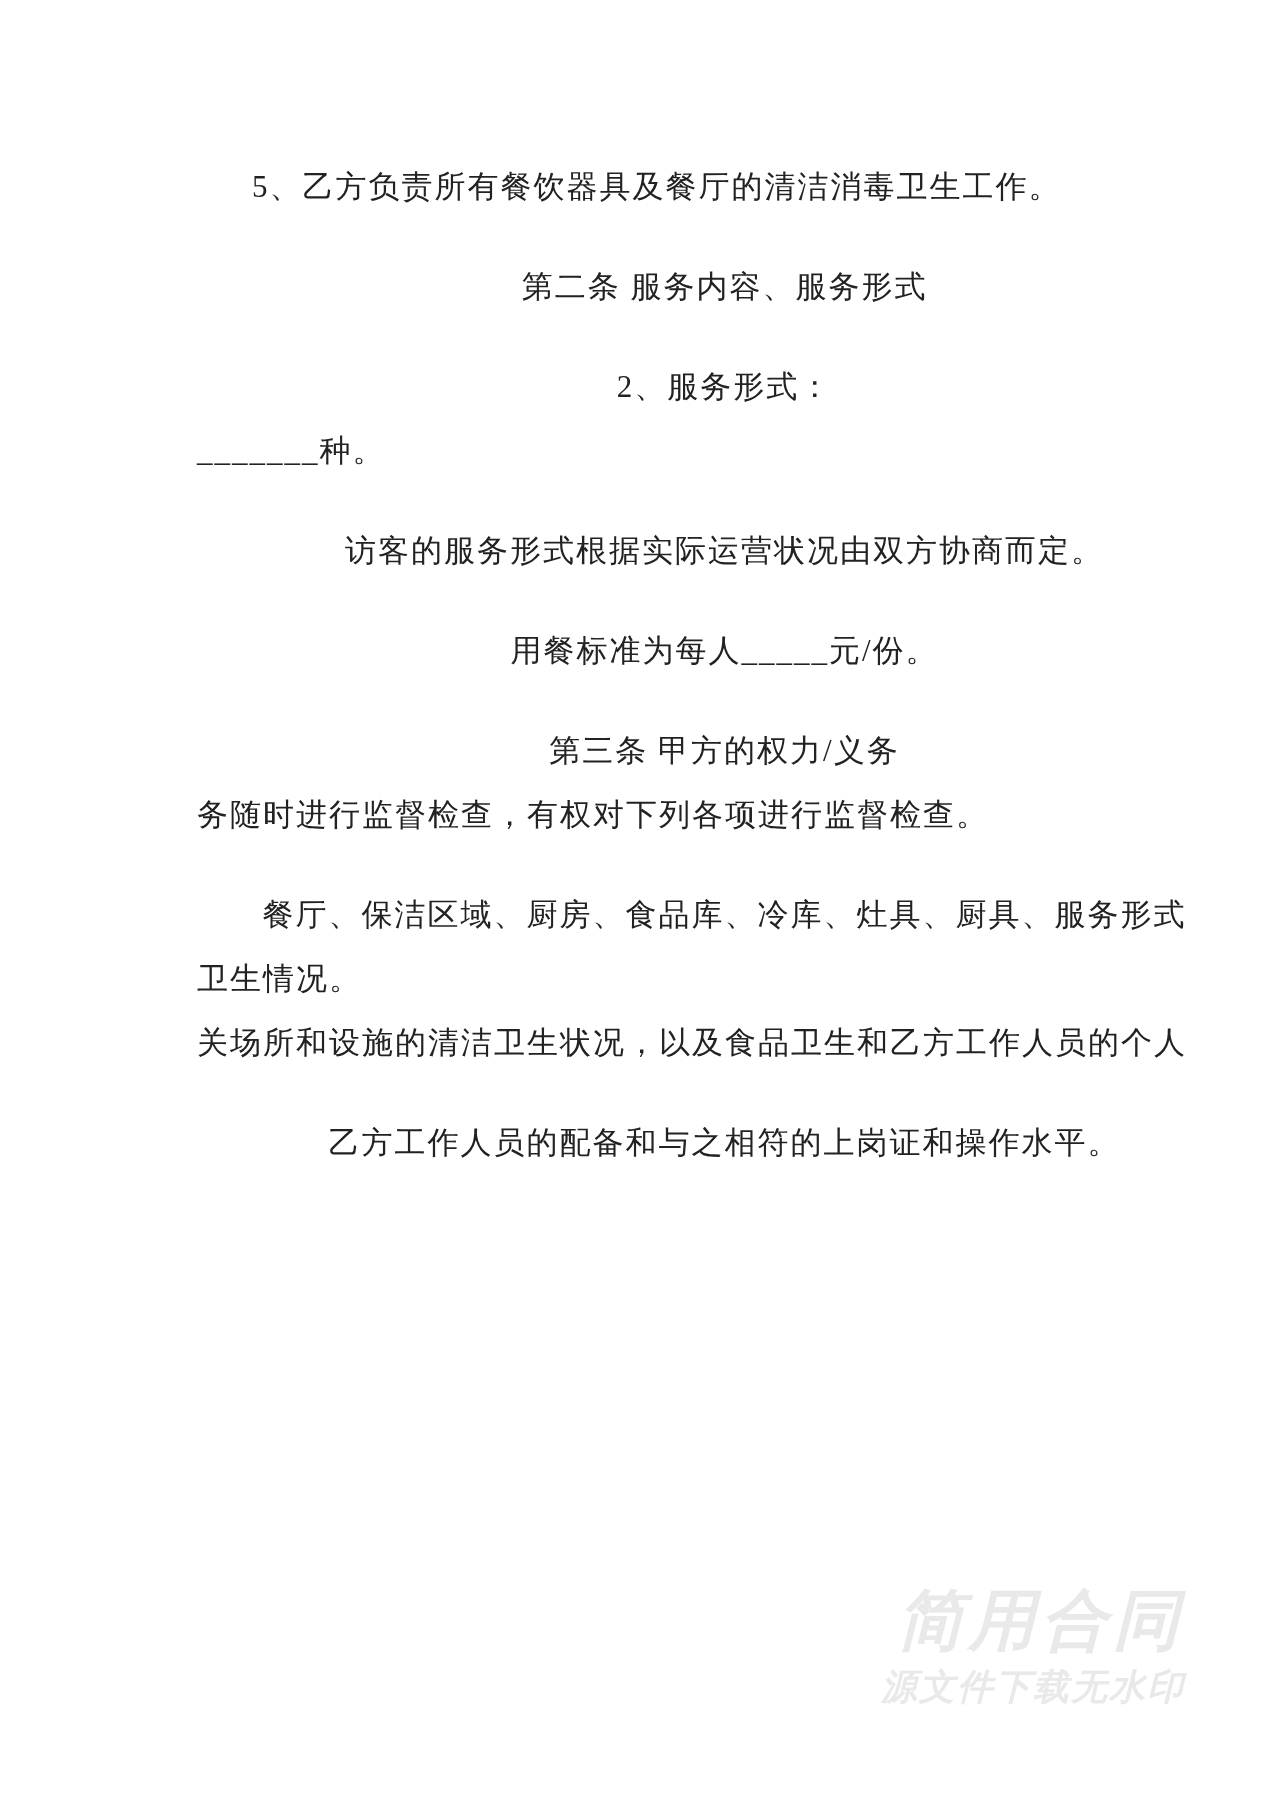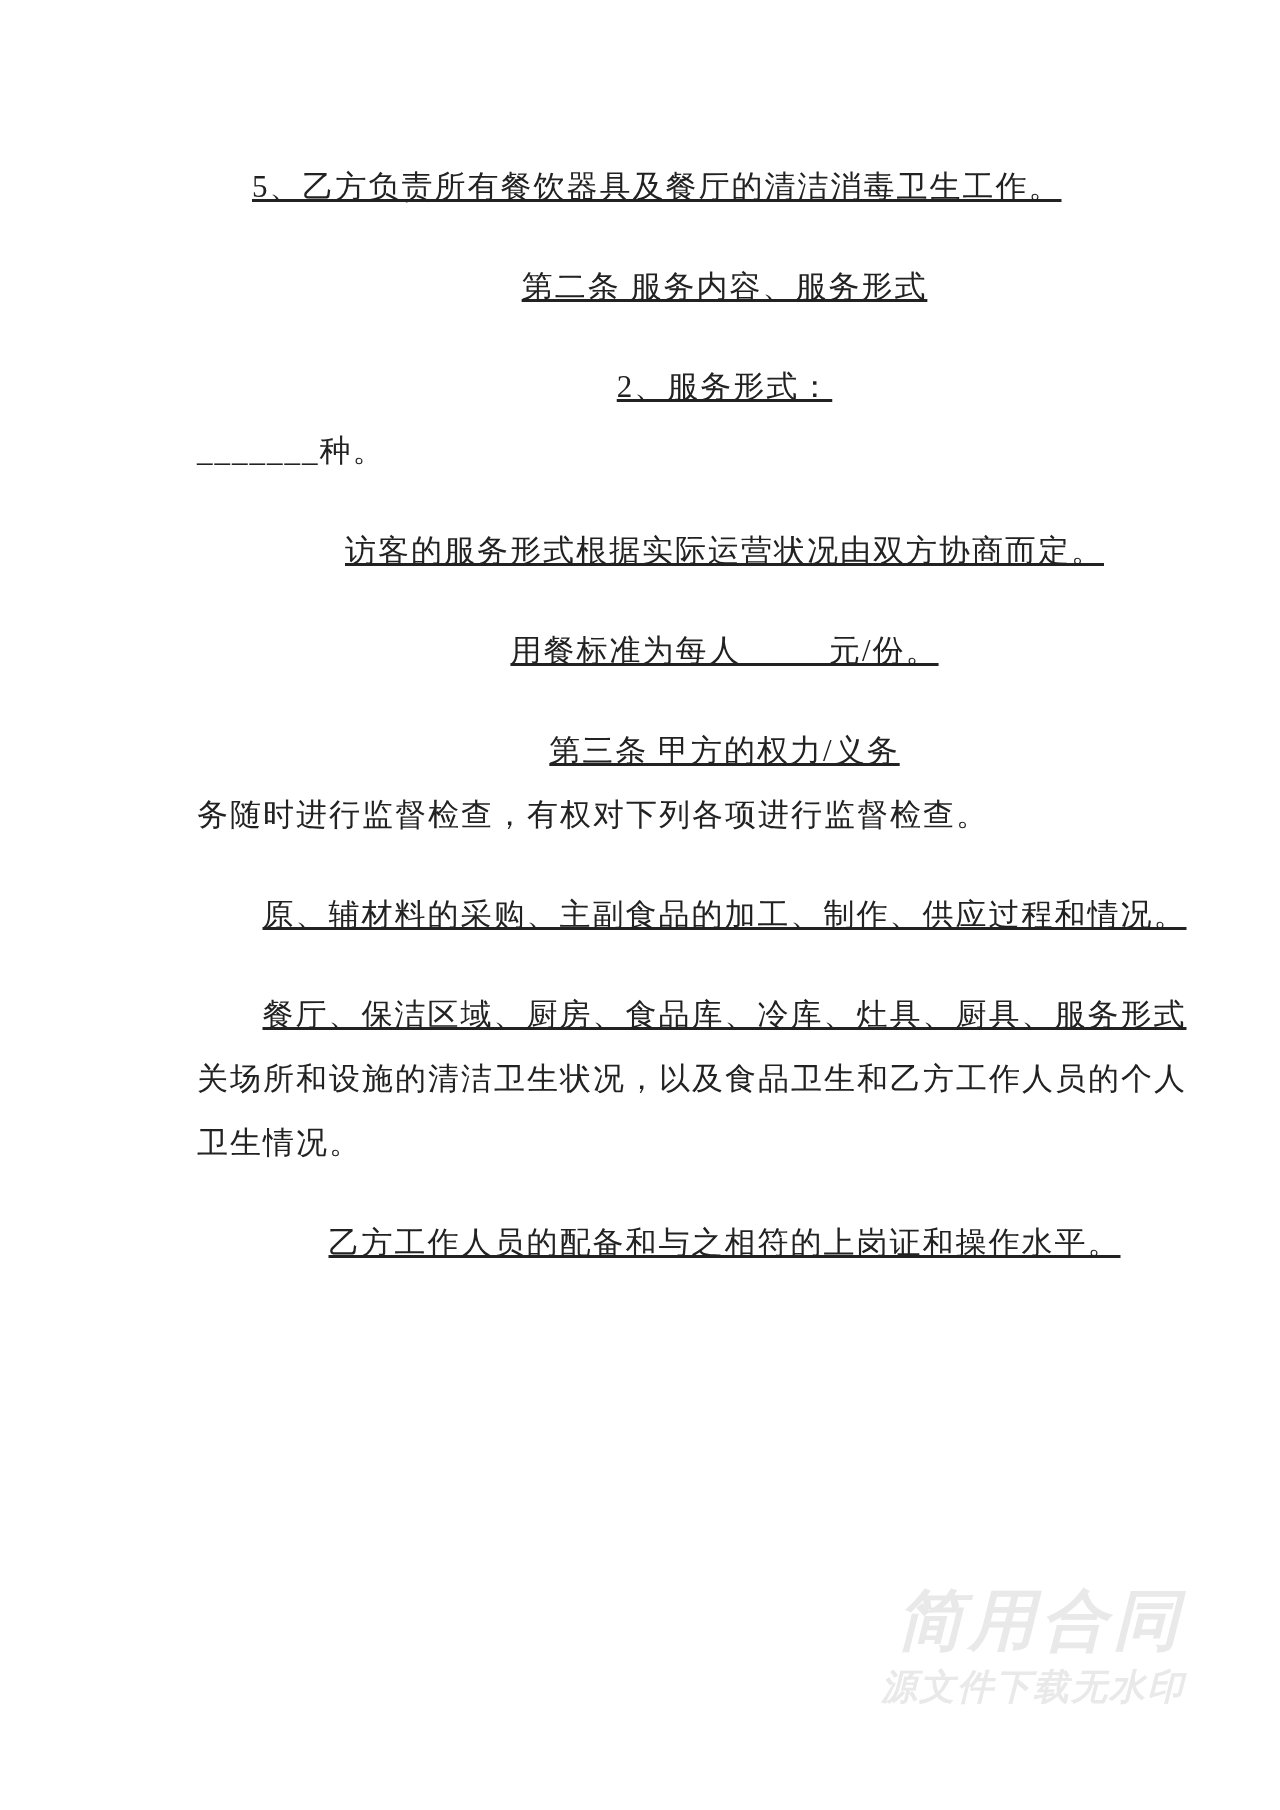--- a/index.html
+++ b/index.html
@@ -23,21 +23,21 @@
     color: #222222;
   }
   .ln {
     font-size: 31px;
     line-height: 64px;
     height: 64px;
     letter-spacing: 2px;
     white-space: nowrap;
     font-weight: 400;
   }
-  .indent { text-indent: 55px; text-decoration: underline; }
+  .indent { text-indent: 55px; }
   .pgap { margin-top: 36px; text-align: center; }
   .watermark {
     position: absolute;
     right: 95px;
     top: 1583px;
     text-align: right;
     color: #e9e9e9;
     font-style: italic;
     font-weight: bold;
     font-family: "Liberation Sans", sans-serif;
@@ -62,24 +62,23 @@
 
   <div class="doc">
     <div class="ln indent">5、乙方负责所有餐饮器具及餐厅的清洁消毒卫生工作。</div>
     <div class="ln indent pgap">第二条 服务内容、服务形式</div>
     <div class="ln indent pgap">2、服务形式：</div>
     <div class="ln">_______种。</div>
     <div class="ln indent pgap">访客的服务形式根据实际运营状况由双方协商而定。</div>
     <div class="ln indent pgap">用餐标准为每人_____元/份。</div>
     <div class="ln indent pgap">第三条 甲方的权力/义务</div>
     <div class="ln">务随时进行监督检查，有权对下列各项进行监督检查。</div>
-    <div class="ln indent pgap">原、辅材料的采购、主副食品的加工、制作、供应过程和情况。</div>
     <div class="ln indent pgap">餐厅、保洁区域、厨房、食品库、冷库、灶具、厨具、服务形式</div>
+    <div class="ln">卫生情况。</div>
     <div class="ln">关场所和设施的清洁卫生状况，以及食品卫生和乙方工作人员的个人</div>
-    <div class="ln">卫生情况。</div>
     <div class="ln indent pgap">乙方工作人员的配备和与之相符的上岗证和操作水平。</div>
   </div>
 
   <div class="watermark">
     <div class="wm-title">简用合同</div>
     <div class="wm-sub">源文件下载无水印</div>
   </div>
 
 </div>
 

